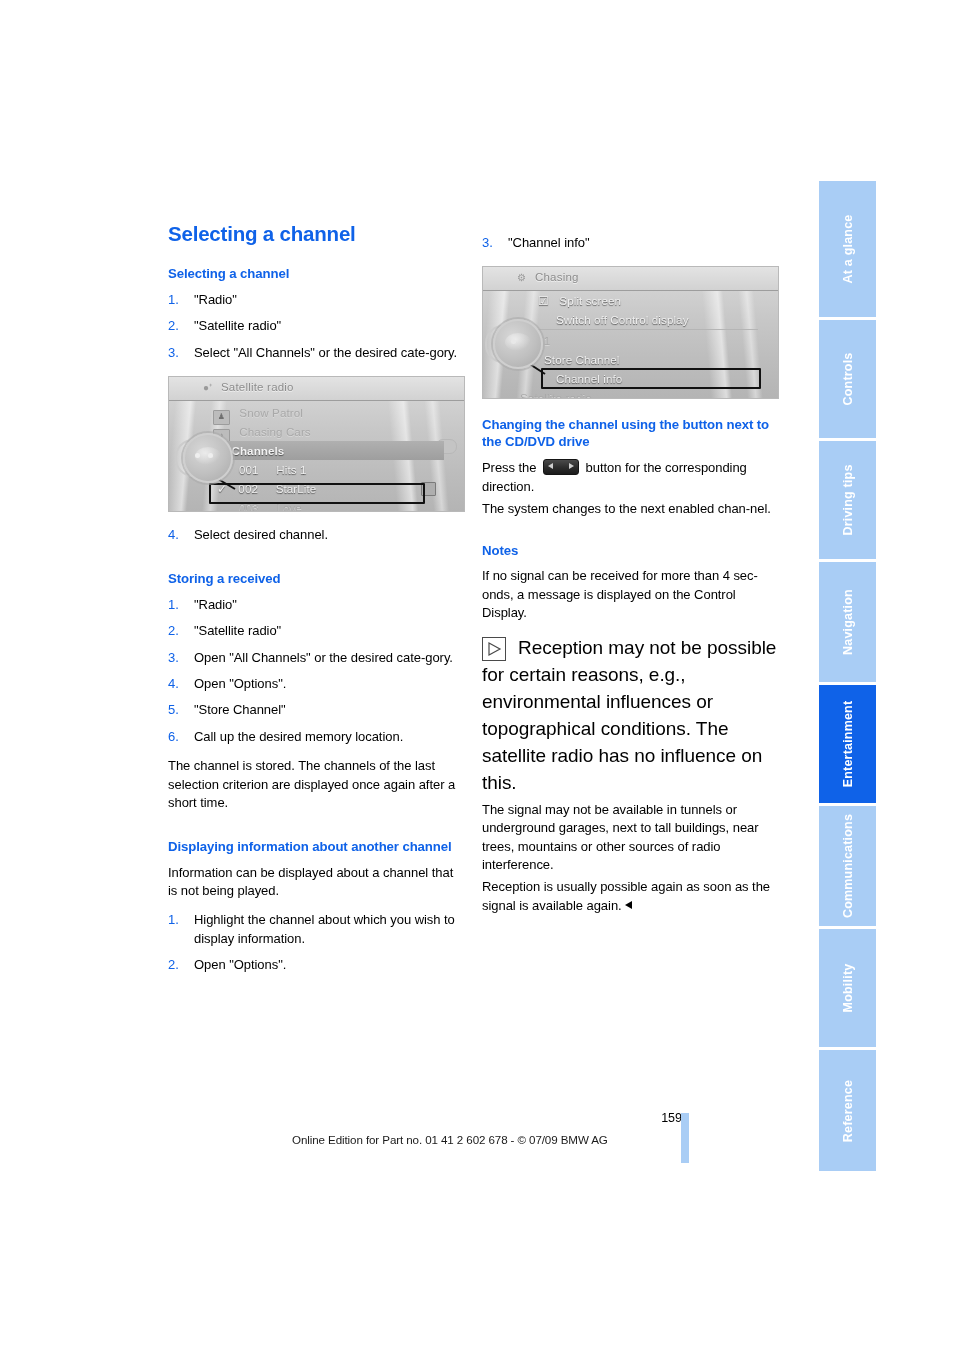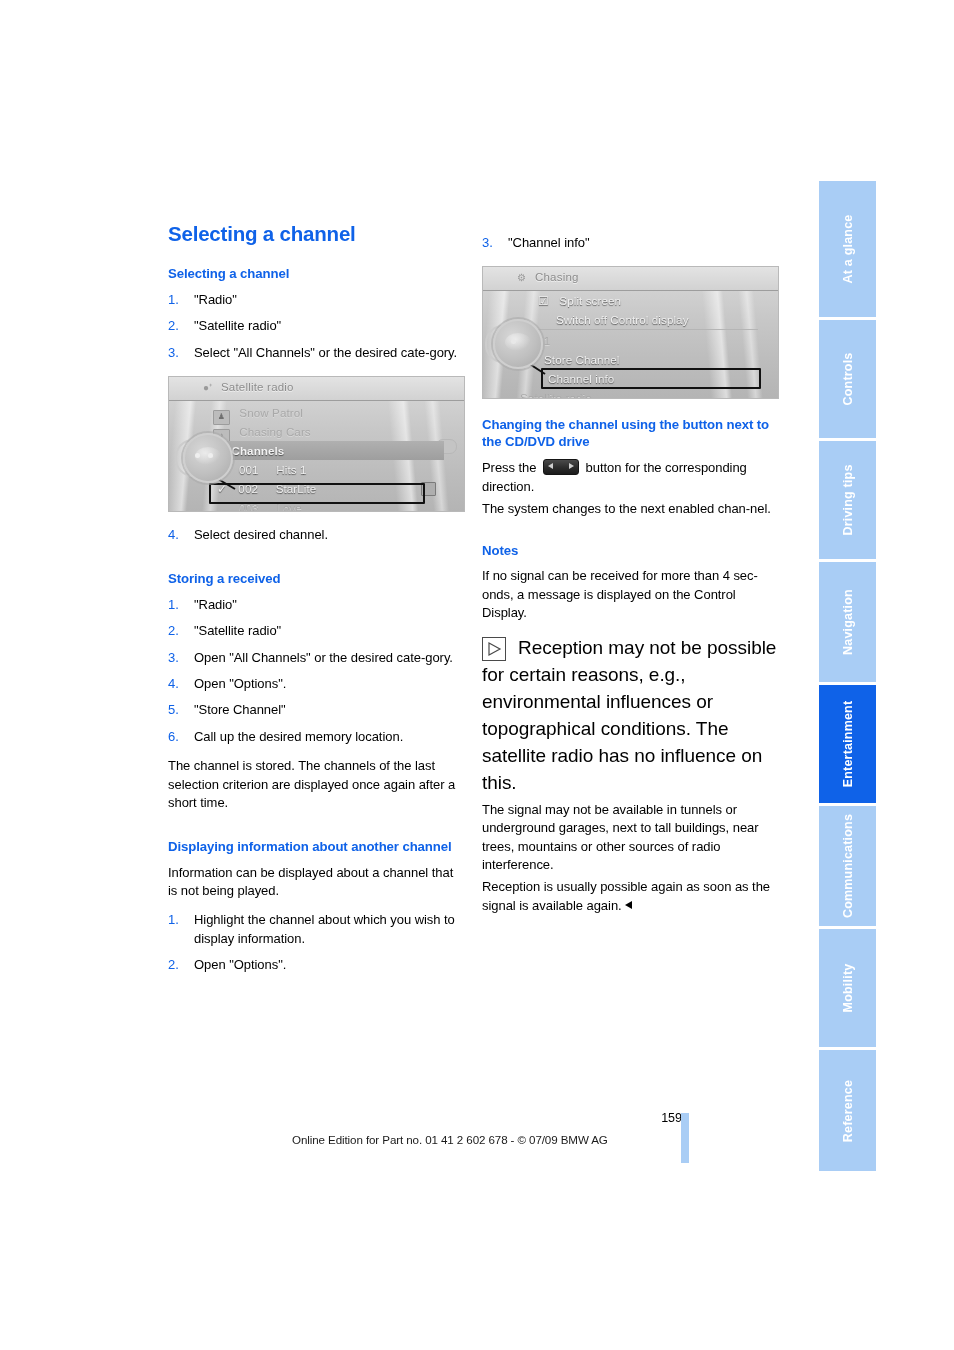--- a/index.html
+++ b/index.html
@@ -542,21 +542,21 @@
         <div class="sc-row">
           <span class="name" style="margin-left:22px;">Switch off Control display</span>
         </div>
         <div class="sc-row dim" style="border-top:1px solid #b5b5b5; padding-top:1px;">
           <span class="name" style="margin-left:-14px;">Hits 1</span>
         </div>
         <div class="sc-row">
           <span class="name" style="margin-left:10px;">Store Channel</span>
         </div>
         <div class="sc-row">
-          <span class="name" style="margin-left:14px;">Channel info</span>
+          <span class="name" style="margin-left:22px;">Channel info</span>
         </div>
         <div class="sc-row dim">
           <span class="name" style="margin-left:-14px;">Satellite radio</span>
         </div>
 
       </div>
 
       <div class="sc-selbox" style="left:58px; top:101px; width:220px; height:21px;"></div>
 
       <svg class="sc-leader" style="left:40px; top:92px;" width="30" height="20">

